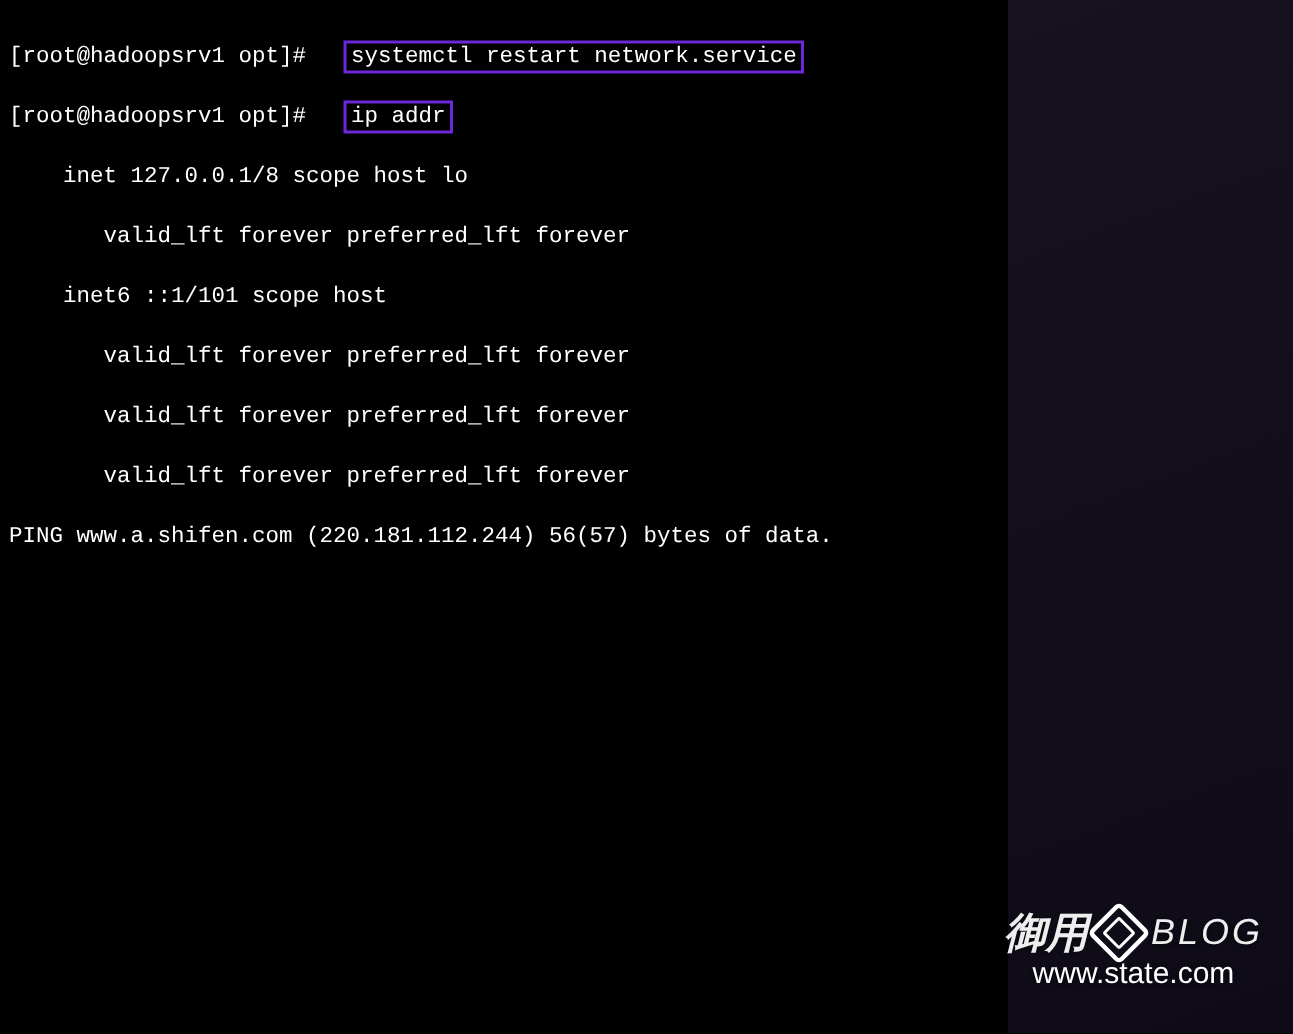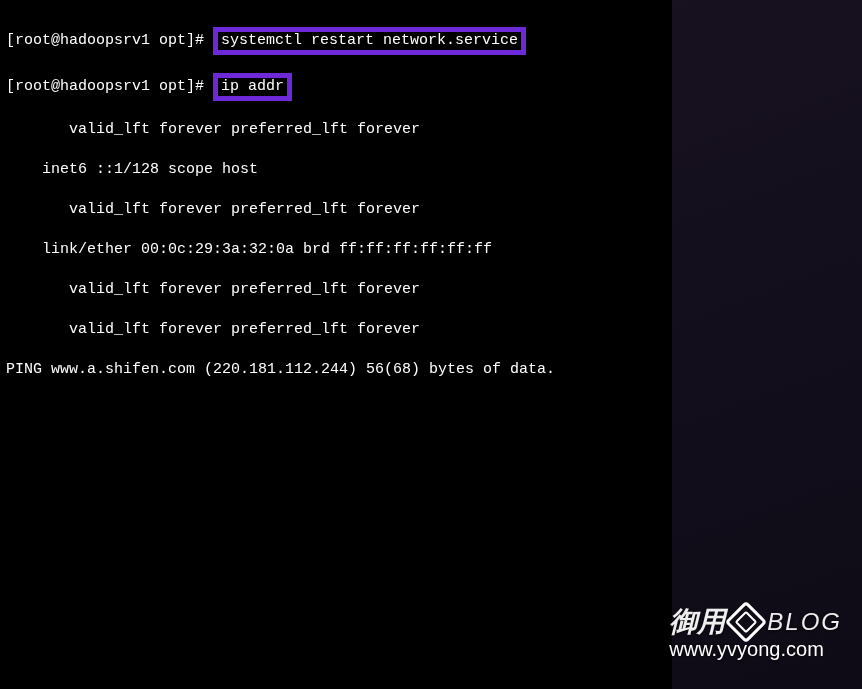--- a/index.html
+++ b/index.html
@@ -29,30 +29,30 @@
   }
   .term {
     position: relative;
     z-index: 1;
     padding: 8px 6px;
     white-space: pre;
   }
   .line { display: block; }
   .hl {
     display: inline-block;
-    border: 5px solid #6d28d9;
+    border: 2px solid #6d28d9;
     padding: 0 3px;
-    margin: -1px 0;
+    margin: -1px 16px;
     line-height: 18px;
   }
   .watermark {
     position: absolute;
     right: 20px;
     bottom: 30px;
-    text-align: left;
+    text-align: center;
     z-index: 2;
     color: #eee;
     font-family: Arial, sans-serif;
     text-shadow: 0 1px 3px rgba(0,0,0,0.6);
   }
   .wm-top {
     font-size: 28px;
     font-weight: bold;
     font-style: italic;
     display: flex;
@@ -92,27 +92,27 @@
   }
 </style>
 </head>
 <body>
 
 <div class="bgband"></div>
 
 <div class="term">
 <span class="line"><span>[root@hadoopsrv1 opt]#</span> <span class="hl">systemctl restart network.service</span></span>
 <span class="line"><span>[root@hadoopsrv1 opt]#</span> <span class="hl">ip addr</span></span>
+<span class="line">    inet 127.0.0.1/8 scope host lo</span>
 <span class="line">       valid_lft forever preferred_lft forever</span>
-<span class="line">    inet6 ::1/128 scope host</span>
-<span class="line">       valid_lft forever preferred_lft forever</span>
-<span class="line">    link/ether 00:0c:29:3a:32:0a brd ff:ff:ff:ff:ff:ff</span>
+<span class="line">    inet6 ::1/101 scope host</span>
 <span class="line">       valid_lft forever preferred_lft forever</span>
 <span class="line">       valid_lft forever preferred_lft forever</span>
-<span class="line">PING www.a.shifen.com (220.181.112.244) 56(68) bytes of data.</span>
+<span class="line">       valid_lft forever preferred_lft forever</span>
+<span class="line">PING www.a.shifen.com (220.181.112.244) 56(57) bytes of data.</span>
 
 
 
 
 
 
 
 
 
 
@@ -124,14 +124,14 @@
 
 
 </div>
 
 <div class="watermark">
   <div class="wm-top">
     <span>御用</span>
     <span class="diamond"></span>
     <span class="wm-blog">BLOG</span>
   </div>
-  <div class="wm-url">www.yvyong.com</div>
+  <div class="wm-url">www.state.com</div>
 </div>
 
 </body></html>

